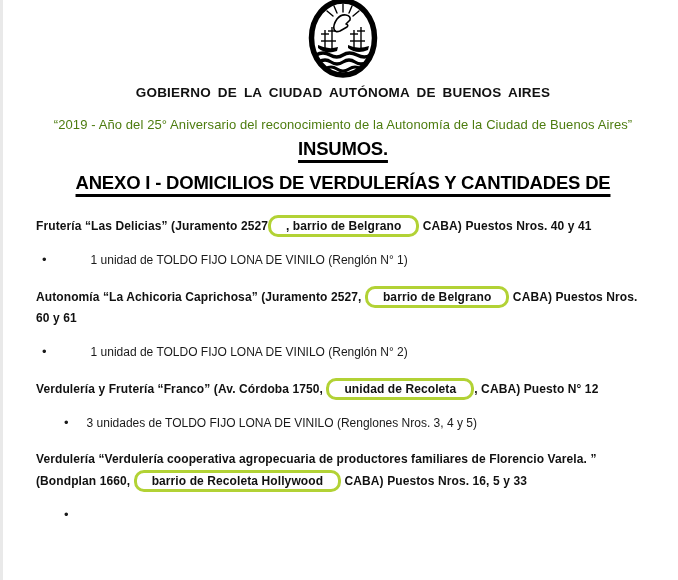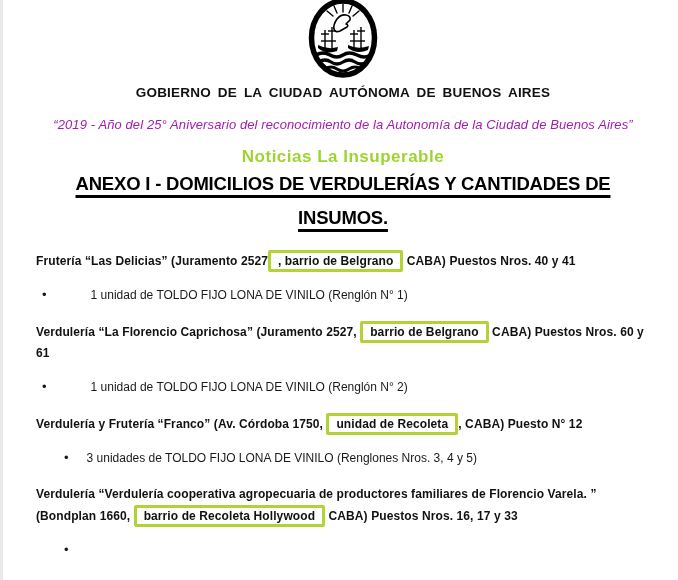--- a/index.html
+++ b/index.html
@@ -14,21 +14,21 @@
   
   .logo-wrap{text-align:center;padding-top:0;height:78px;}
   .logo-wrap svg{display:inline-block;}
   .org-name{
     margin:7px 0 0;text-align:center;
     font-size:13.5px;font-weight:bold;letter-spacing:.2px;word-spacing:3px;
     color:#111;
   }
   .year-quote{
     margin:17px 0 0;text-align:center;
-    font-size:13px;font-style:italic;font-weight:500;color:#a21caf;
+    font-size:13px;font-weight:500;color:#4d7c0f;
     letter-spacing:.1px;
   }
   .watermark{
     margin:15px 0 0;text-align:center;
     font-size:17px;font-weight:bold;letter-spacing:.5px;
     color:var(--watermark-green,#9ed431);
   }
 
   
   .annex-title{margin:0;text-align:center;font-weight:bold;color:#000;}
@@ -38,21 +38,21 @@
   }
 
   
   .entries{margin-top:16px;}
   .entry-heading{
     margin:0 0 13px;font-size:12px;font-weight:bold;line-height:1.8;
     color:#111;letter-spacing:.1px;
   }
   .hl{
     border:3.5px solid var(--highlight-green,#b2d235);
-    border-radius:2px;padding:1px 7px;white-space:nowrap;
+    border-radius:10px;padding:1px 15px;white-space:nowrap;
     box-decoration-break:clone;-webkit-box-decoration-break:clone;
   }
   .bullet-row{
     display:flex;align-items:baseline;
     font-size:12px;font-weight:normal;color:#1a1a1a;
     margin:0 0 17px;line-height:1.45;
   }
   .bullet-row .bullet{flex:0 0 auto;font-size:13px;}
   .bullet-row.wide{padding-left:6px;}
   .bullet-row.wide .bullet{margin-right:44px;}
@@ -101,46 +101,45 @@
       <path d="M9 55 q7 -4 14 0 t13 0 t14 0 t13 0" stroke="#000" stroke-width="3.4" fill="none"></path>
       <path d="M12 62 q6 -4 12 0 t12 0 t12 0 t12 0" stroke="#000" stroke-width="3.2" fill="none"></path>
       <path d="M18 69 q6 -4 12 0 t12 0 t12 0" stroke="#000" stroke-width="3" fill="none"></path>
     </svg>
   </div>
 
   <p class="org-name">GOBIERNO DE LA CIUDAD AUTÓNOMA DE BUENOS AIRES</p>
 
   <p class="year-quote">“2019 - Año del 25° Aniversario del reconocimiento de la Autonomía de la Ciudad de Buenos Aires”</p>
 
-  <p class="watermark">Noticias La Insuperable</p>
 
   <h1 class="annex-title">
+    <span class="tline">INSUMOS.</span>
     <span class="tline">ANEXO I - DOMICILIOS DE VERDULERÍAS Y CANTIDADES DE</span>
-    <span class="tline">INSUMOS.</span>
   </h1>
 
   <div class="entries">
 
     <p class="entry-heading"><span>Frutería “Las Delicias” (Juramento 2527</span><span class="hl">, barrio de Belgrano</span><span> CABA) Puestos Nros. 40 y 41</span></p>
     <div class="bullet-row wide">
       <span class="bullet">•</span>
       <span>1 unidad de TOLDO FIJO LONA DE VINILO (Renglón N° 1)</span>
     </div>
 
-    <p class="entry-heading"><span>Verdulería “La Florencio Caprichosa” (Juramento 2527, </span><span class="hl">barrio de Belgrano</span><span> CABA) Puestos Nros. 60 y 61</span></p>
+    <p class="entry-heading"><span>Autonomía “La Achicoria Caprichosa” (Juramento 2527, </span><span class="hl">barrio de Belgrano</span><span> CABA) Puestos Nros. 60 y 61</span></p>
     <div class="bullet-row wide">
       <span class="bullet">•</span>
       <span>1 unidad de TOLDO FIJO LONA DE VINILO (Renglón N° 2)</span>
     </div>
 
     <p class="entry-heading"><span>Verdulería y Frutería “Franco” (Av. Córdoba 1750, </span><span class="hl">unidad de Recoleta</span><span>, CABA) Puesto N° 12</span></p>
     <div class="bullet-row narrow">
       <span class="bullet">•</span>
       <span>3 unidades de TOLDO FIJO LONA DE VINILO (Renglones Nros. 3, 4 y 5)</span>
     </div>
 
-    <p class="entry-heading"><span>Verdulería “Verdulería cooperativa agropecuaria de productores familiares de Florencio Varela. ” (Bondplan 1660, </span><span class="hl">barrio de Recoleta Hollywood</span><span> CABA) Puestos Nros. 16, 17 y 33</span></p>
+    <p class="entry-heading"><span>Verdulería “Verdulería cooperativa agropecuaria de productores familiares de Florencio Varela. ” (Bondplan 1660, </span><span class="hl">barrio de Recoleta Hollywood</span><span> CABA) Puestos Nros. 16, 5 y 33</span></p>
     <div class="bullet-row narrow">
       <span class="bullet">•</span>
     </div>
 
   </div>
 </div>
 
 </body></html>

